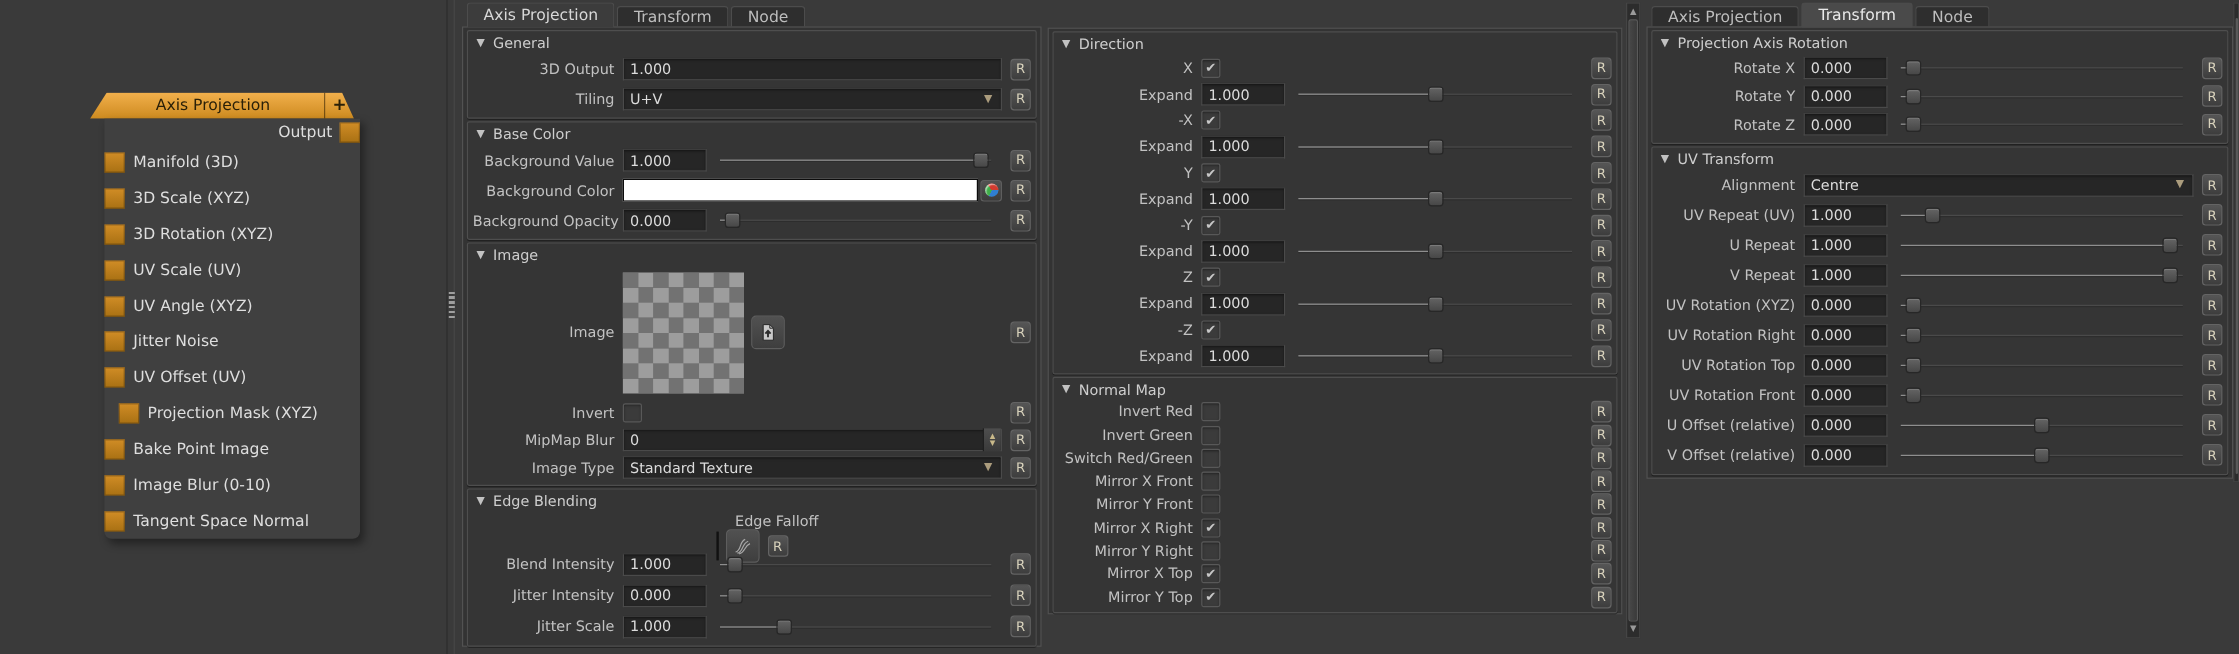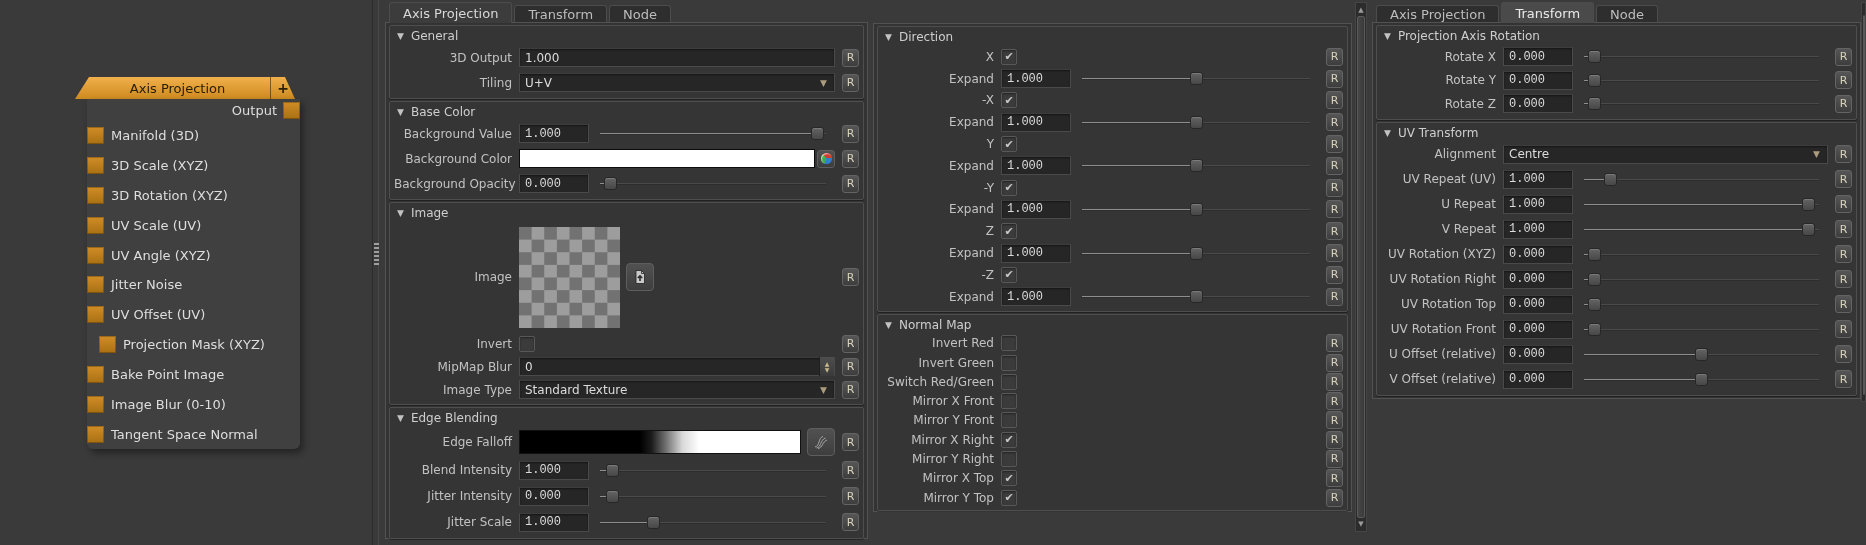--- a/index.html
+++ b/index.html
@@ -38,21 +38,21 @@
   .sec-title{display:flex;align-items:center;color:#cecece;font-size:12px;padding:2px 0 2px 3px;}
   .sec-title .tri{font-size:9px;margin-right:7px;color:#c2c2c2;}
   
   .row{display:flex;align-items:center;}
   .row-label{text-align:right;padding-right:7px;color:#c2c2c2;white-space:nowrap;flex:none;}
   .ctrls{flex:1;display:flex;align-items:center;min-width:0;}
   .sp{flex:1;}
   .tfield{height:17px;background:#262626;border:1px solid #4a4a4a;border-top-color:#3d3d3d;color:#dcdcdc;
           display:flex;align-items:center;padding:0 5px;box-shadow:inset 0 1px 2px rgba(0,0,0,.45);}
   .tfield.full{flex:1;}
-  .tfield.small{width:58px;flex:none;font-family:Liberation Mono, monospace;}
+  .tfield.small{width:58px;flex:none;}
   .dd .ddval{flex:1;overflow:hidden;}
   .ddarrow{color:#ab9c7d;font-size:9px;padding-right:2px;}
   .spincol{width:14px;align-self:stretch;margin:-1px -5px -1px 4px;border-left:1px solid #1f1f1f;
            background:linear-gradient(#4e4e4e,#3a3a3a);display:flex;flex-direction:column;align-items:center;justify-content:center;color:#c9b98a;}
   .spincol span{font-size:6px;line-height:6px;}
   .slider{flex:1;height:13px;position:relative;margin:0 9px 0 11px;}
   .slider .track{position:absolute;left:0;right:0;top:6px;height:1px;background:#4a4a4a;box-shadow:0 1px 0 #2d2d2d;}
   .slider .fill{position:absolute;left:0;top:6px;height:1px;background:#8e8e8e;}
   .slider .handle{position:absolute;top:0;width:13px;height:13px;border-radius:3px;
       background:linear-gradient(#646464,#474747);border:1px solid #272727;box-shadow:inset 0 1px 0 #7a7a7a;box-sizing:border-box;}
@@ -267,21 +267,21 @@
             </div>
             <div class="rbtn">R</div>
           </div>
         </div>
       </div>
       <div class="section">
         <div class="sec-title">
           <span class="tri">▼</span>
           <span>Edge Blending</span>
         </div>
-        <div class="row" style="height: 30px;">
+        <div class="row" style="height: 30px; flex-direction: column;">
           <span class="row-label" style="width: 118px;">Edge Falloff</span>
           <div class="ctrls">
             <div class="grad"></div>
             <div class="iconbtn">
               <svg width="16" height="16" viewBox="0 0 16 16">
                 <path d="M2 13 C7 12 5 4 10 2.5 M3.5 14 C8.5 13 7 6 12.5 4 M5 14.5 C10 13.5 9 8 14 6" fill="none" stroke="#a8a8a8" stroke-width="1"></path>
               </svg>
             </div>
             <div class="rbtn">R</div>
           </div>

